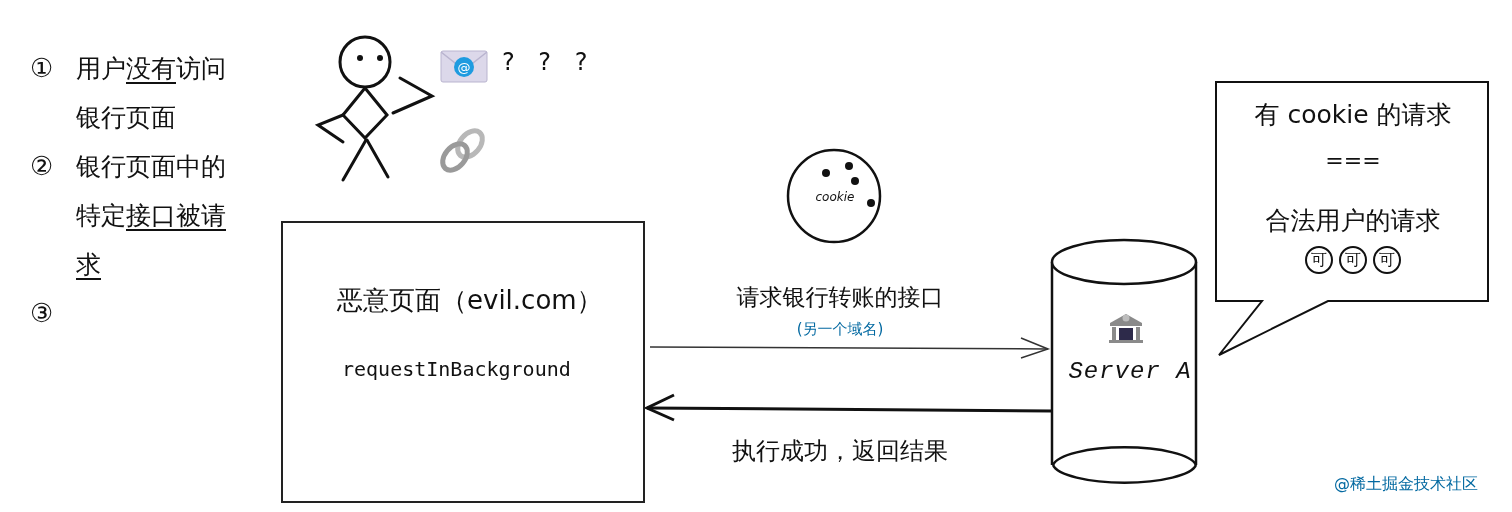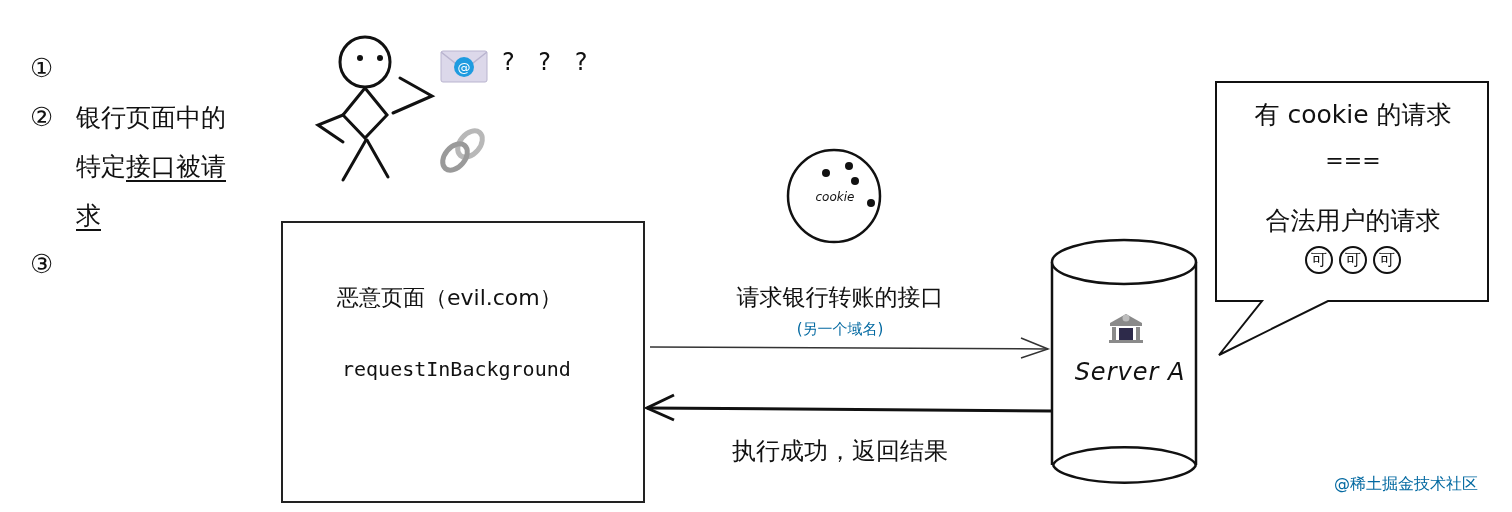--- a/index.html
+++ b/index.html
@@ -37,21 +37,21 @@
       left: 281px;
       top: 221px;
       width: 364px;
       height: 282px;
       border: 2px solid #222;
       box-sizing: border-box;
     }
     .evil-title {
       left: 337px;
       top: 283px;
-      font-size: 22px;
+      font-size: 26px;
       white-space: nowrap;
     }
     .evil-code {
       left: 342px;
       top: 357px;
       font-family: "DejaVu Sans Mono", monospace;
       font-size: 20px;
       white-space: nowrap;
     }
 
@@ -95,20 +95,21 @@
     }
 
     .server-label {
       left: 1060px;
       top: 358px;
       width: 140px;
       text-align: center;
       font-size: 24px;
       font-style: italic;
       letter-spacing: 1px;
+      font-family: Liberation Mono, monospace;
     }
 
     
     .bubble-line {
       left: 1218px;
       width: 270px;
       text-align: center;
       font-size: 25px;
       white-space: nowrap;
     }
@@ -202,20 +203,24 @@
   </g>
 
   <g>
     <path d="M1216,82 L1488,82 L1488,301 L1328,301 L1219,355 L1262,301 L1216,301 Z" fill="#fff" stroke="#111" stroke-width="2"></path>
   </g>
 </svg>
 
 <div class="abs steps">
   <div class="step">
     <span class="step-num">①</span>
+    <span class="step-body">
+      <span>用户</span><span class="u">没有</span><span>访问</span><br>
+      <span>银行页面</span>
+    </span>
   </div>
   <div class="step">
     <span class="step-num">②</span>
     <span class="step-body">
       <span>银行页面中的</span><br>
       <span>特定</span><span class="u">接口被请</span><br>
       <span class="u">求</span>
     </span>
   </div>
   <div class="step">

